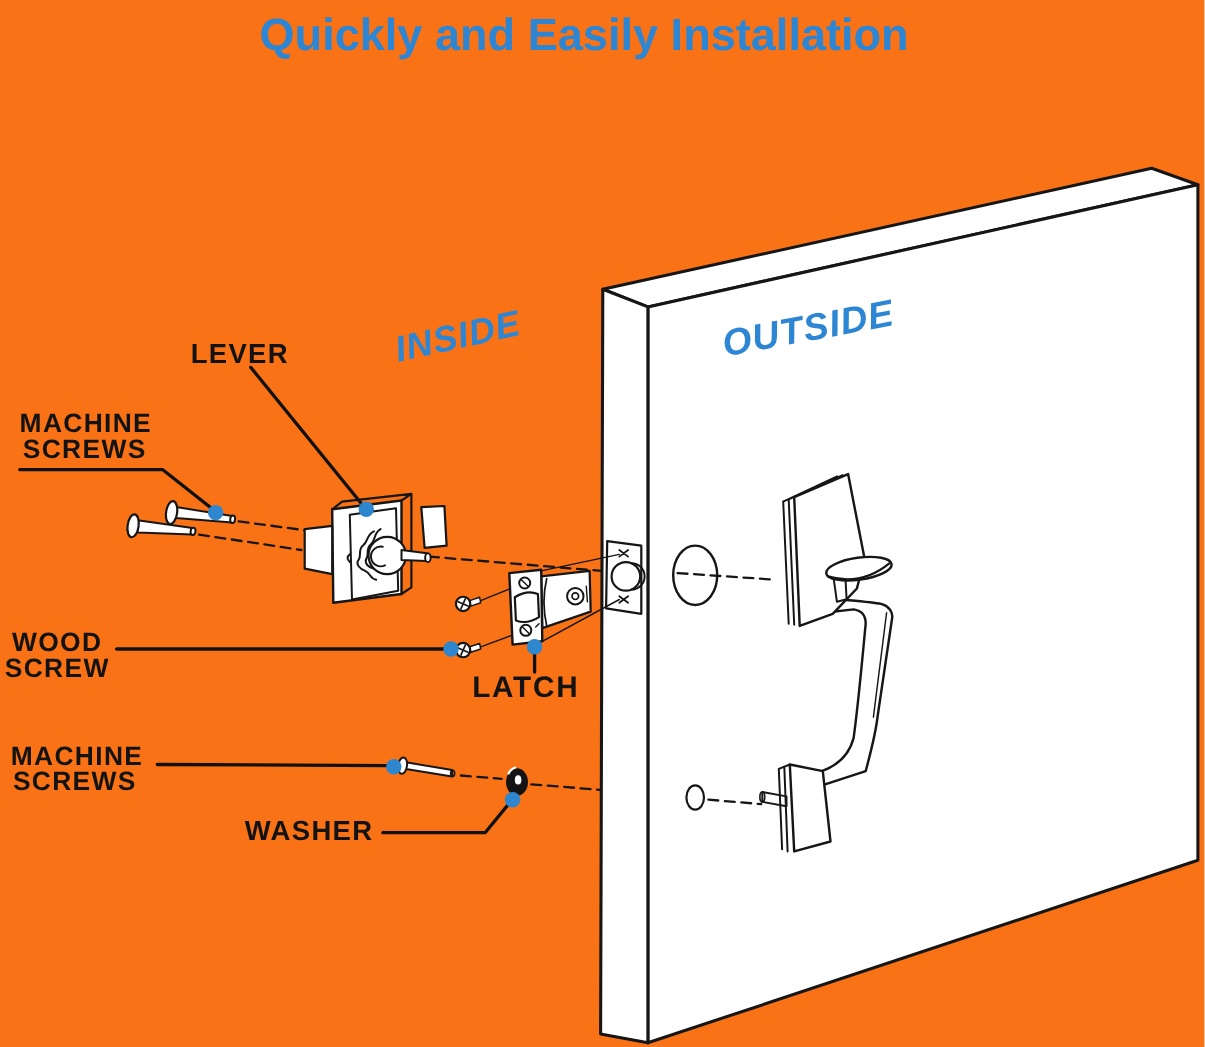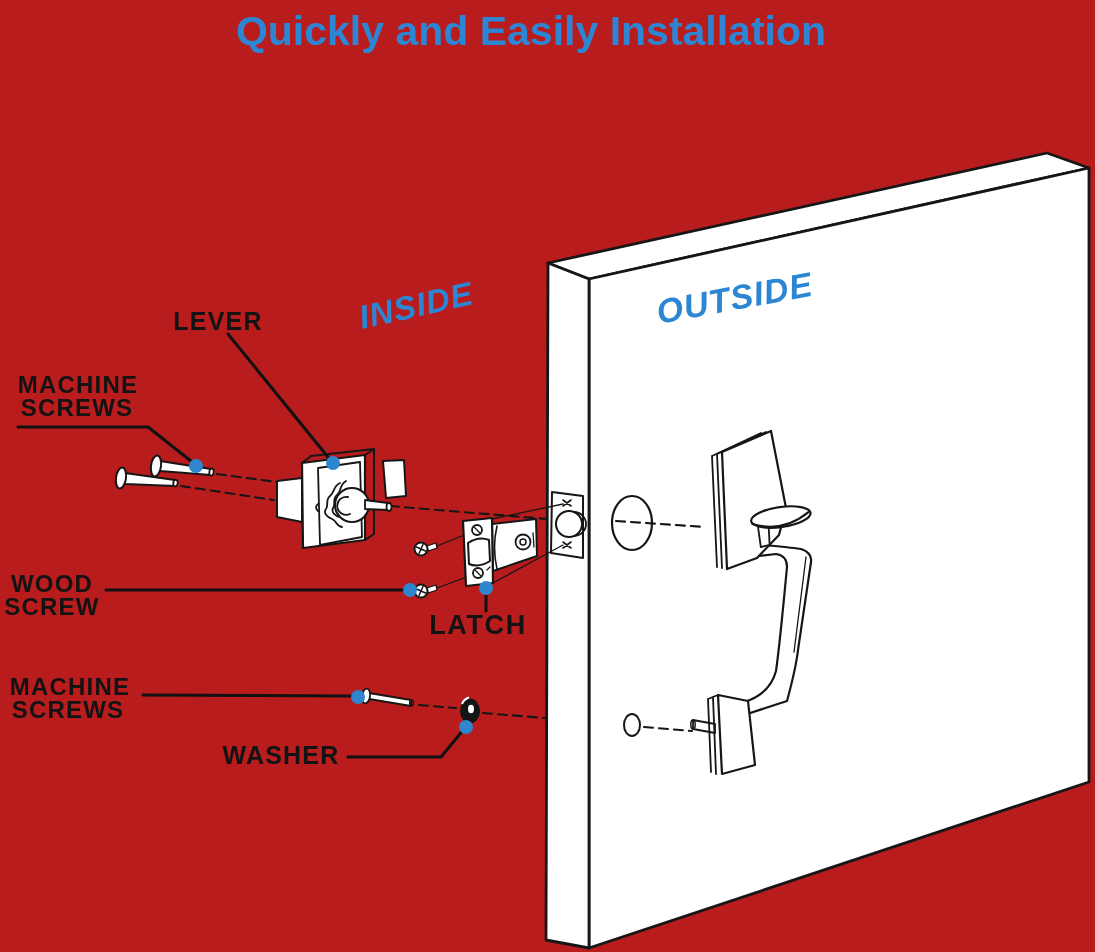--- a/index.html
+++ b/index.html
@@ -1,19 +1,19 @@
 <!DOCTYPE html>
 <html><head>
 <meta charset="utf-8">
 <style>
   html,body{margin:0;padding:0;background:#ffffff;}
   .stage{
     position:relative;
     width:1095px;height:952px;
-    background:#b91c1c;
+    background:#f97316;
     font-family:"Liberation Sans", sans-serif;
     overflow:hidden;
   }
   svg{display:block}
   text{fill:#161616}
   .title{font-size:41px;font-weight:bold;fill:#2c86d4;}
   .side-label{font-size:33px;font-weight:bold;font-style:italic;fill:#2c86d4;letter-spacing:1px;}
   .part-label{font-size:24px;font-weight:bold;letter-spacing:1.2px;fill:#131313;}
   .part-label.big{font-size:27px;letter-spacing:1.6px;}
   .lbl-lever{font-size:25px;}

